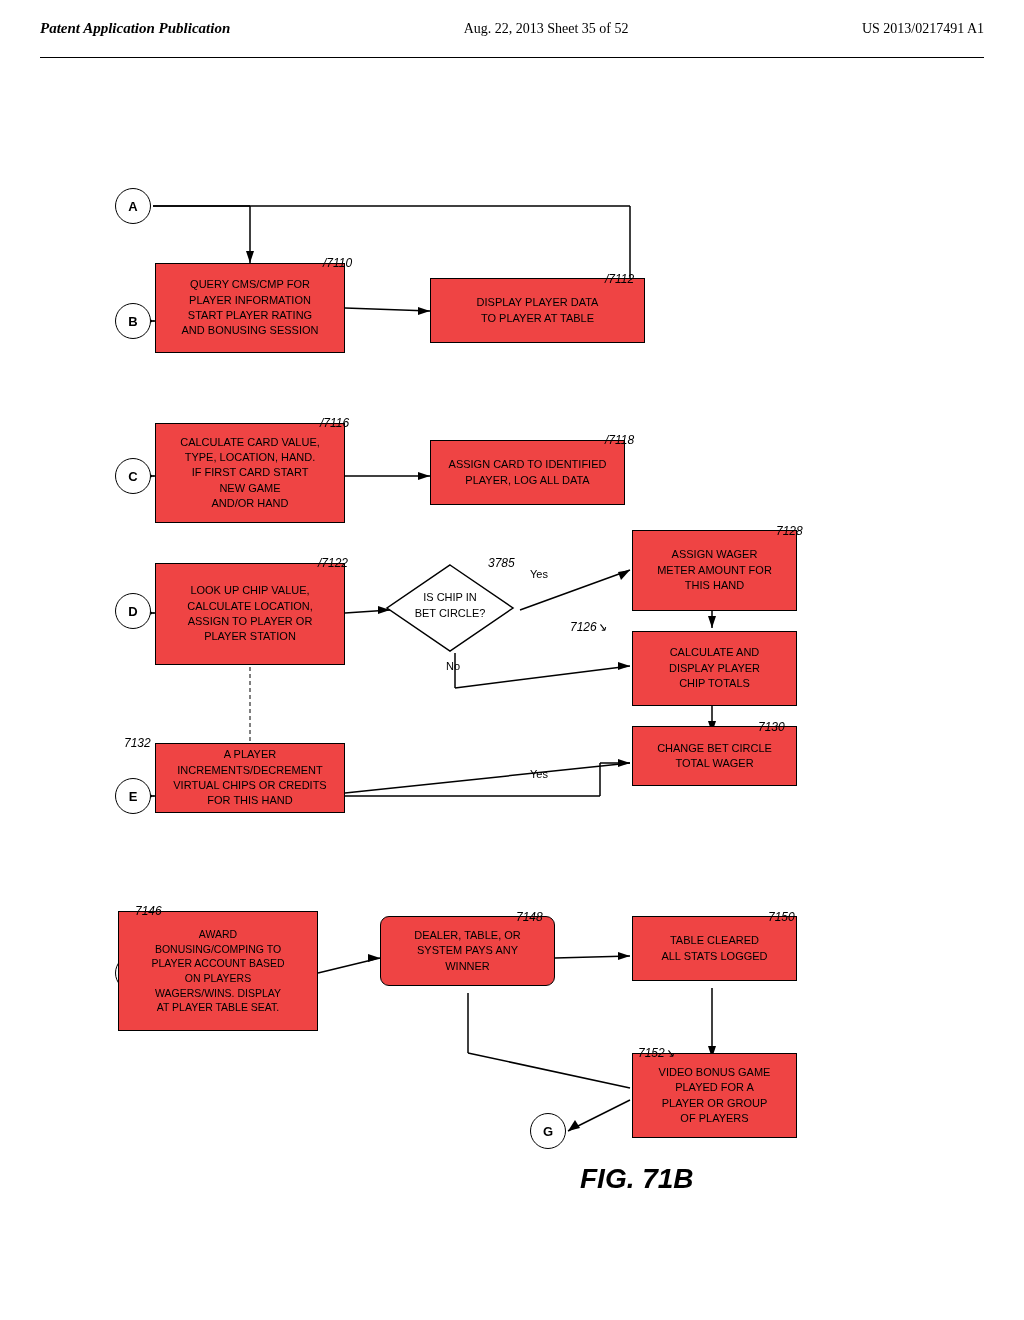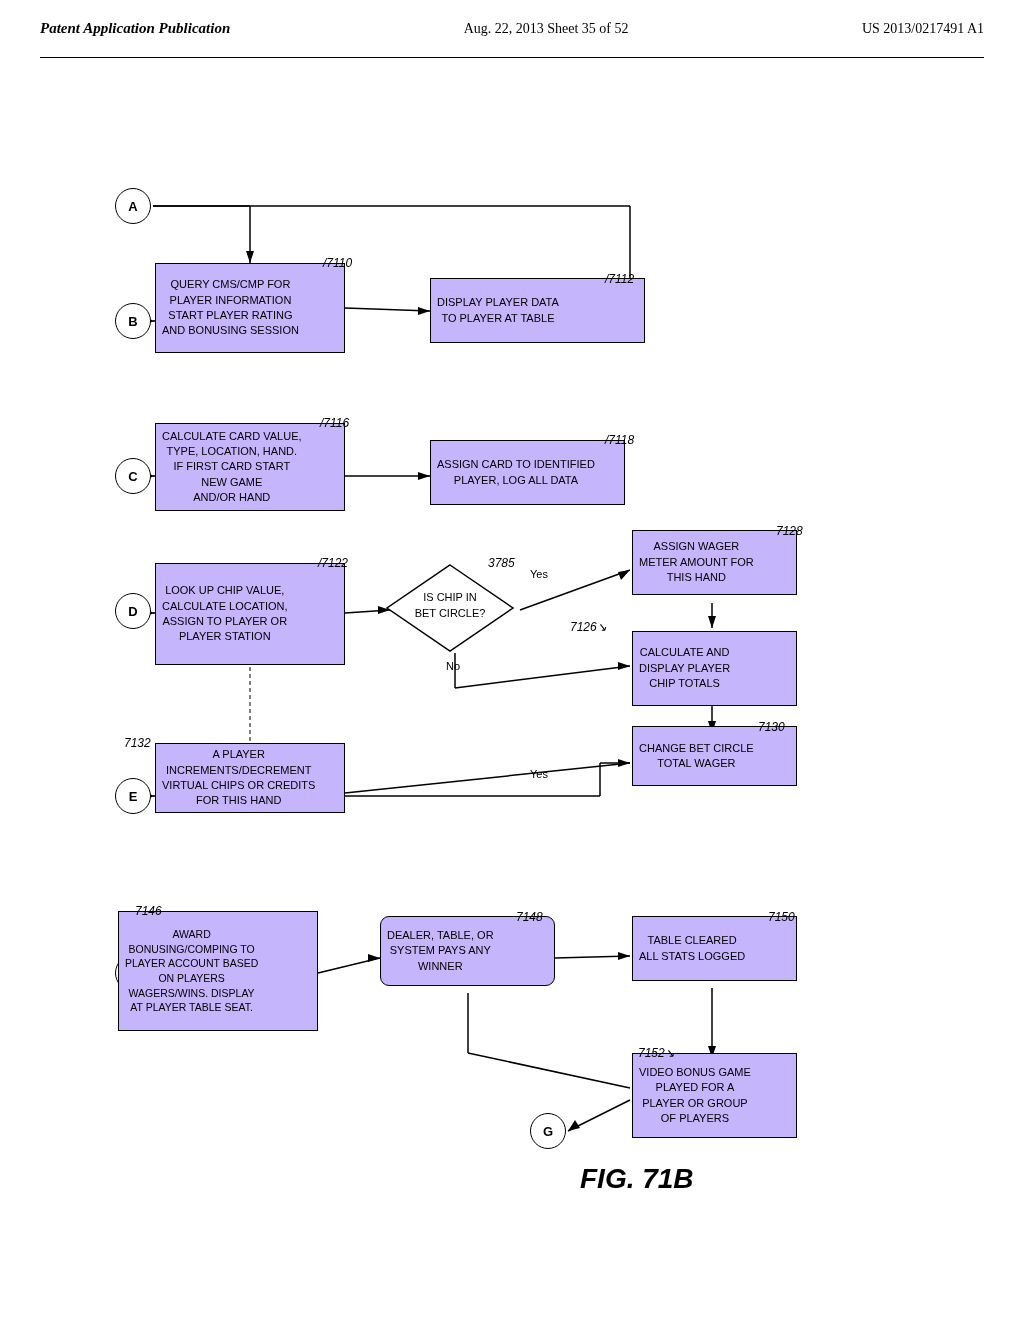--- a/index.html
+++ b/index.html
@@ -40,26 +40,27 @@
     .diagram-area {
       position: relative;
       width: 100%;
       height: 1160px;
       margin-top: 10px;
     }
     
     .box {
       position: absolute;
       border: 1.5px solid #000;
-      background: #c4b5fd;
+      background: #ef4444;
       font-size: 11px;
       font-family: Arial, Helvetica, sans-serif;
       text-align: center;
       display: flex;
       align-items: center;
+      justify-content: center;
       line-height: 1.4;
       padding: 4px 6px;
     }
     .circle-node {
       position: absolute;
       border: 1.5px solid #000;
       border-radius: 50%;
       background: white;
       width: 36px;
       height: 36px;
@@ -220,21 +221,21 @@
     </div>
 
     <div class="box" style="left:390px;top:210px;width:215px;height:65px;">
       <span style="white-space:pre-line;font-size:11px;">DISPLAY PLAYER DATA
 TO PLAYER AT TABLE</span>
     </div>
     <div class="ref-num" style="left:565px;top:204px;">
       <span>/7112</span>
     </div>
 
-    <div class="box" style="left:115px;top:355px;width:190px;height:88px;">
+    <div class="box" style="left:115px;top:355px;width:190px;height:100px;">
       <span style="white-space:pre-line;font-size:11px;">CALCULATE CARD VALUE,
 TYPE, LOCATION, HAND.
 IF FIRST CARD START
 NEW GAME
 AND/OR HAND</span>
     </div>
     <div class="ref-num" style="left:280px;top:348px;">
       <span>/7116</span>
     </div>
 
@@ -260,21 +261,21 @@
       <svg width="130" height="90" viewBox="0 0 130 90">
         <polygon points="65,2 128,45 65,88 2,45" fill="white" stroke="black" stroke-width="1.5"></polygon>
         <text x="65" y="38" text-anchor="middle" font-size="11" font-family="Arial">IS CHIP IN</text>
         <text x="65" y="54" text-anchor="middle" font-size="11" font-family="Arial">BET CIRCLE?</text>
       </svg>
     </div>
     <div class="ref-num" style="left:448px;top:488px;">
       <span>3785</span>
     </div>
 
-    <div class="box" style="left:592px;top:462px;width:165px;height:65px;">
+    <div class="box" style="left:592px;top:462px;width:165px;height:81px;">
       <span style="white-space:pre-line;font-size:11px;">ASSIGN WAGER
 METER AMOUNT FOR
 THIS HAND</span>
     </div>
     <div class="ref-num" style="left:736px;top:456px;">
       <span>7128</span>
     </div>
 
     <div class="box" style="left:592px;top:555px;width:165px;height:75px;margin-top:8px;">
       <span style="white-space:pre-line;font-size:11px;">CALCULATE AND

